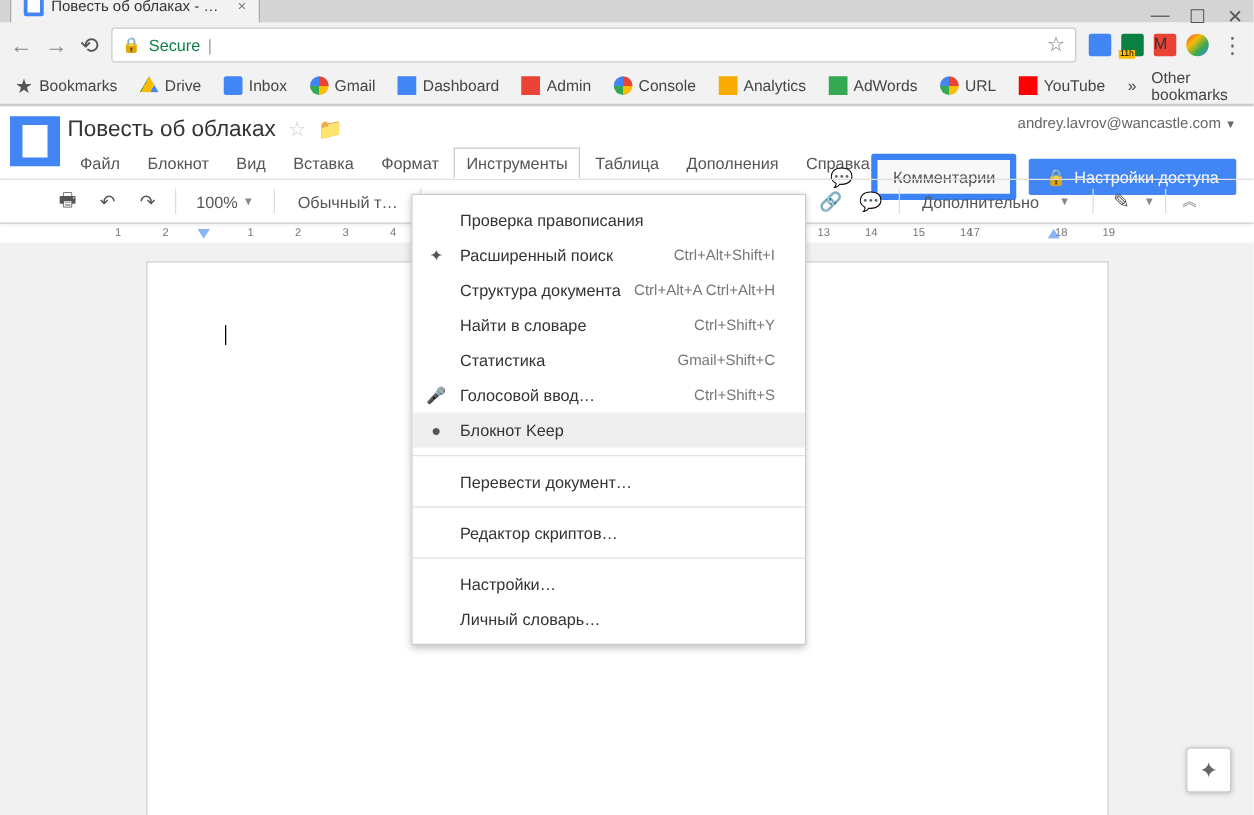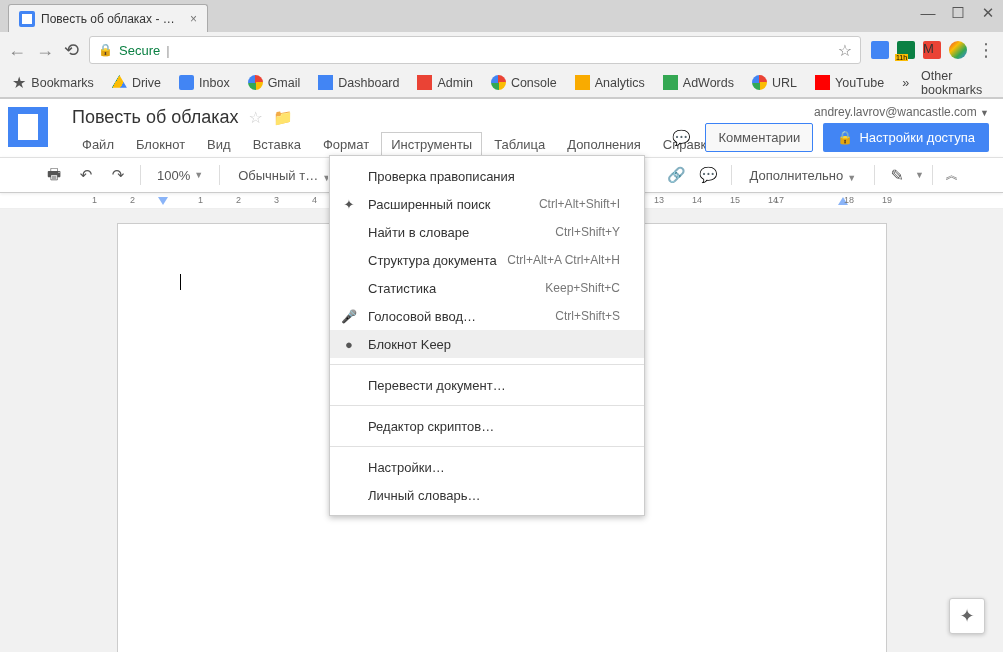--- a/index.html
+++ b/index.html
@@ -1,20 +1,20 @@
 <!DOCTYPE html>
 <html><head>
 <meta charset="utf-8">
 <style>
 * { box-sizing: border-box; margin: 0; padding: 0; }
 body { font-family: Arial, sans-serif; font-size: 13px; color: #333; background: #fff; width: 1003px; height: 652px; overflow: hidden; position: relative; }
 
 
 .browser-top { background: #f2f2f2; border-bottom: 1px solid #ccc; }
-.tab-strip { display: flex; align-items: flex-end; height: 32px; background: #d4d4d4; padding-left: 8px; }
+.tab-strip { display: flex; align-items: flex-end; height: 18px; background: #d4d4d4; padding-left: 8px; }
 .tab { background: #f2f2f2; border: 1px solid #aaa; border-bottom: none; border-radius: 3px 3px 0 0; padding: 6px 10px; display: flex; align-items: center; gap: 6px; font-size: 12px; max-width: 200px; height: 28px; }
 .tab .favicon { width: 16px; height: 16px; background: #4285f4; border-radius: 2px; position: relative; }
 .tab .favicon::after { content: ""; position: absolute; left: 3px; top: 3px; width: 10px; height: 10px; background: #fff; }
 .tab .title { white-space: nowrap; overflow: hidden; text-overflow: ellipsis; flex: 1; }
 .tab .close { color: #777; cursor: pointer; }
 .window-controls { position: absolute; right: 6px; top: 4px; display: flex; gap: 12px; color: #555; font-size: 15px; }
 .window-controls span { cursor: pointer; width: 18px; text-align: center; }
 
 .address-row { display: flex; align-items: center; height: 36px; padding: 0 8px; gap: 10px; background: #f2f2f2; }
 .nav-btn { color: #888; font-size: 18px; cursor: pointer; }
@@ -43,43 +43,43 @@
 .ico-google { background: conic-gradient(#ea4335 0 25%,#fbbc04 25% 50%,#34a853 50% 75%,#4285f4 75%); border-radius: 50%; }
 .ico-dashboard { background: #4285f4; }
 .ico-admin { background: #ea4335; }
 .ico-analytics { background: #f9ab00; }
 .ico-adwords { background: #34a853; }
 .ico-youtube { background: #ff0000; }
 .ico-folder { background: #777; border-radius: 1px; }
 .bm-more { margin-left: auto; display: flex; align-items: center; gap: 6px; }
 
 
-.docs-header { display: flex; align-items: flex-start; padding: 8px 12px 0 8px; gap: 24px; position: relative; }
+.docs-header { display: flex; align-items: flex-start; padding: 8px 12px 0 8px; gap: 6px; position: relative; }
 .docs-logo { width: 40px; height: 40px; background: #4285f4; display: flex; align-items: center; justify-content: center; color: #fff; font-size: 20px; }
 .docs-logo::before { content: ""; width: 20px; height: 26px; background: #fff; display: block; }
 .docs-title-area { flex: 1; }
 .docs-title-row { display: flex; align-items: center; gap: 10px; }
 .docs-title { font-size: 18px; color: #333; }
 .docs-star { color: #ccc; font-size: 16px; cursor: pointer; }
 .docs-folder { color: #777; font-size: 16px; cursor: pointer; }
 .docs-menus { display: flex; gap: 2px; margin-top: 4px; font-size: 13px; color: #555; }
 .docs-menu { padding: 4px 9px; cursor: pointer; border: 1px solid transparent; }
 .docs-menu.active { border: 1px solid #ccc; border-bottom: 1px solid #fff; background: #fff; position: relative; z-index: 20; text-align: center; }
 .docs-right { display: flex; gap: 10px; position: absolute; right: 14px; top: 6px; margin-left: 20px; }
 .user-email { font-size: 12px; color: #666; }
 .user-email .arrow { font-size: 9px; }
-.comment-btn { display: flex; align-items: center; border: 1px solid #3b82f6; border-radius: 2px; padding: 6px 12px; font-size: 13px; color: #555; background: #f8f8f8; cursor: pointer; gap: 6px; }
+.comment-btn { display: flex; align-items: center; border: 5px solid #3b82f6; border-radius: 2px; padding: 6px 12px; font-size: 13px; color: #555; background: #f8f8f8; cursor: pointer; gap: 6px; }
 .share-btn { background: #4285f4; color: #fff; border: none; border-radius: 2px; padding: 7px 14px; font-size: 13px; cursor: pointer; display: flex; align-items: center; gap: 6px; }
 .comment-icon { color: #999; font-size: 15px; cursor: pointer; margin-right: 4px; }
 
 .toolbar { display: flex; align-items: center; height: 36px; border-top: 1px solid #e0e0e0; border-bottom: 1px solid #ccc; padding: 0 40px 0 40px; gap: 4px; box-shadow: 0 1px 3px rgba(0,0,0,0.08); position: relative; z-index: 5; }
 .tb-btn { width: 28px; height: 28px; display: flex; align-items: center; justify-content: center; color: #555; cursor: pointer; font-size: 15px; }
 .tb-sep { width: 1px; height: 20px; background: #ddd; margin: 0 4px; }
 .tb-zoom { padding: 0 8px; font-size: 13px; color: #555; cursor: pointer; display: flex; align-items: center; gap: 4px; }
-.tb-style { padding: 0 10px; font-size: 13px; color: #555; cursor: pointer; white-space: nowrap; overflow: hidden; max-width: 100px; display: flex; align-items: flex-end; gap: 4px; }
+.tb-style { padding: 0 10px; font-size: 13px; color: #555; cursor: pointer; white-space: nowrap; overflow: hidden; max-width: 100px; display: flex; align-items: center; gap: 16px; }
 .tb-right { margin-left: auto; display: flex; align-items: center; gap: 4px; }
 .tb-chevron { width: 22px; height: 28px; display: flex; align-items: center; justify-content: center; color: #888; cursor: pointer; }
 .tb-edit-icon { font-size: 16px; }
 .tb-arrow { font-size: 9px; color: #888; }
 
 .ruler { height: 16px; background: #fff; border-bottom: 1px solid #eee; position: relative; font-size: 9px; color: #777; }
 .ruler-mark { position: absolute; top: 2px; }
 .ruler-indent { position: absolute; top: 4px; width: 10px; height: 8px; background: #8ab4f8; clip-path: polygon(0 0,100% 0,50% 100%); }
 
 .doc-area { background: #f1f1f1; height: 480px; padding: 14px 0 0 0; display: flex; justify-content: center; overflow: hidden; }
@@ -278,30 +278,30 @@
 <div class="dropdown" id="dropdown">
     <div class="dd-item">
       <span>Проверка правописания</span>
     </div>
     <div class="dd-item">
       <span class="dd-icon">✦</span>
       <span>Расширенный поиск</span>
       <span class="shortcut">Ctrl+Alt+Shift+I</span>
     </div>
     <div class="dd-item">
+      <span>Структура документа</span>
+      <span class="shortcut">Ctrl+Alt+A Ctrl+Alt+H</span>
+    </div>
+    <div class="dd-item">
       <span>Найти в словаре</span>
       <span class="shortcut">Ctrl+Shift+Y</span>
     </div>
     <div class="dd-item">
-      <span>Структура документа</span>
-      <span class="shortcut">Ctrl+Alt+A Ctrl+Alt+H</span>
-    </div>
-    <div class="dd-item">
       <span>Статистика</span>
-      <span class="shortcut">Keep+Shift+C</span>
+      <span class="shortcut">Gmail+Shift+C</span>
     </div>
     <div class="dd-item">
       <span class="dd-icon">🎤</span>
       <span>Голосовой ввод…</span>
       <span class="shortcut">Ctrl+Shift+S</span>
     </div>
     <div class="dd-item hover">
       <span class="dd-icon">●</span>
       <span>Блокнот Keep</span>
     </div>

